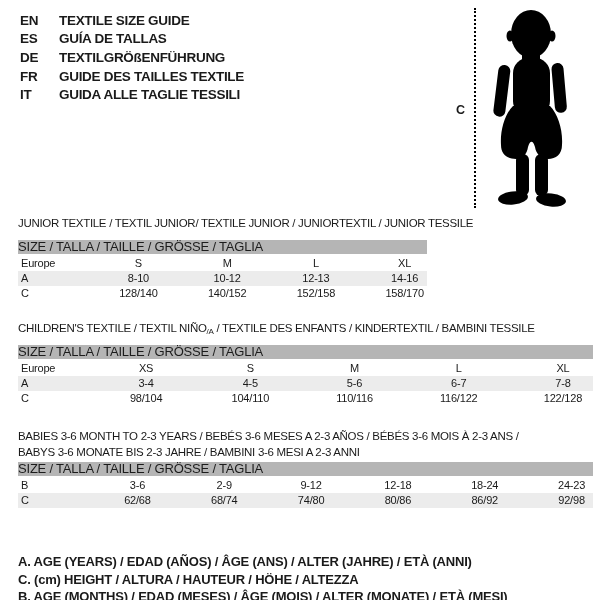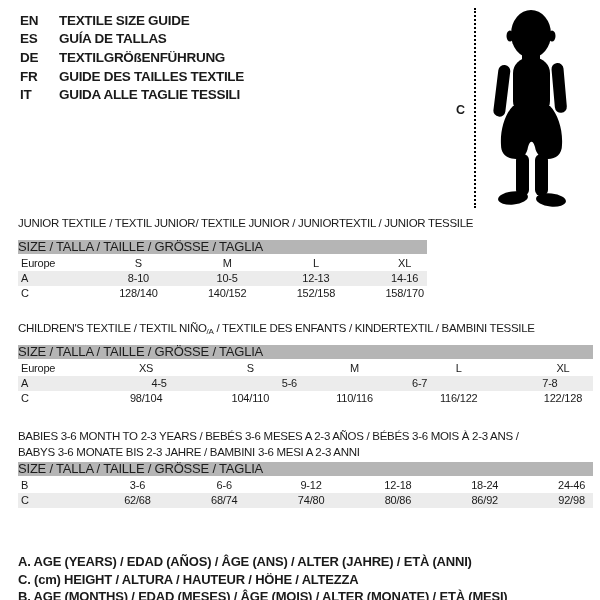--- a/index.html
+++ b/index.html
@@ -99,21 +99,21 @@
       <div class="trow">
         <span class="tlabel">Europe</span>
         <span class="tcell">S</span>
         <span class="tcell">M</span>
         <span class="tcell">L</span>
         <span class="tcell">XL</span>
       </div>
       <div class="trow shaded">
         <span class="tlabel">A</span>
         <span class="tcell">8-10</span>
-        <span class="tcell">10-5</span>
+        <span class="tcell">10-12</span>
         <span class="tcell">12-13</span>
         <span class="tcell">14-16</span>
       </div>
       <div class="trow">
         <span class="tlabel">C</span>
         <span class="tcell">128/140</span>
         <span class="tcell">140/152</span>
         <span class="tcell">152/158</span>
         <span class="tcell">158/170</span>
       </div>
@@ -129,20 +129,21 @@
       <div class="trow">
         <span class="tlabel">Europe</span>
         <span class="tcell">XS</span>
         <span class="tcell">S</span>
         <span class="tcell">M</span>
         <span class="tcell">L</span>
         <span class="tcell">XL</span>
       </div>
       <div class="trow shaded">
         <span class="tlabel">A</span>
+        <span class="tcell">3-4</span>
         <span class="tcell">4-5</span>
         <span class="tcell">5-6</span>
         <span class="tcell">6-7</span>
         <span class="tcell">7-8</span>
       </div>
       <div class="trow">
         <span class="tlabel">C</span>
         <span class="tcell">98/104</span>
         <span class="tcell">104/110</span>
         <span class="tcell">110/116</span>
@@ -155,25 +156,25 @@
 <div class="section-title" style="top:428px">
   <div>BABIES 3-6 MONTH TO 2-3 YEARS / BEBÉS 3-6 MESES A 2-3 AÑOS / BÉBÉS 3-6 MOIS À 2-3 ANS /</div>
   <div>BABYS 3-6 MONATE BIS 2-3 JAHRE / BAMBINI 3-6 MESI A 2-3 ANNI</div>
 </div>
 <div class="stable w2" style="top:462px">
   <div class="size-bar">SIZE / TALLA / TAILLE / GRÖSSE / TAGLIA</div>
   <div>
       <div class="trow">
         <span class="tlabel">B</span>
         <span class="tcell">3-6</span>
-        <span class="tcell">6-6</span>
+        <span class="tcell">2-9</span>
         <span class="tcell">9-12</span>
         <span class="tcell">12-18</span>
         <span class="tcell">18-24</span>
-        <span class="tcell">24-46</span>
+        <span class="tcell">24-23</span>
       </div>
       <div class="trow shaded">
         <span class="tlabel">C</span>
         <span class="tcell">62/68</span>
         <span class="tcell">68/74</span>
         <span class="tcell">74/80</span>
         <span class="tcell">80/86</span>
         <span class="tcell">86/92</span>
         <span class="tcell">92/98</span>
       </div>

